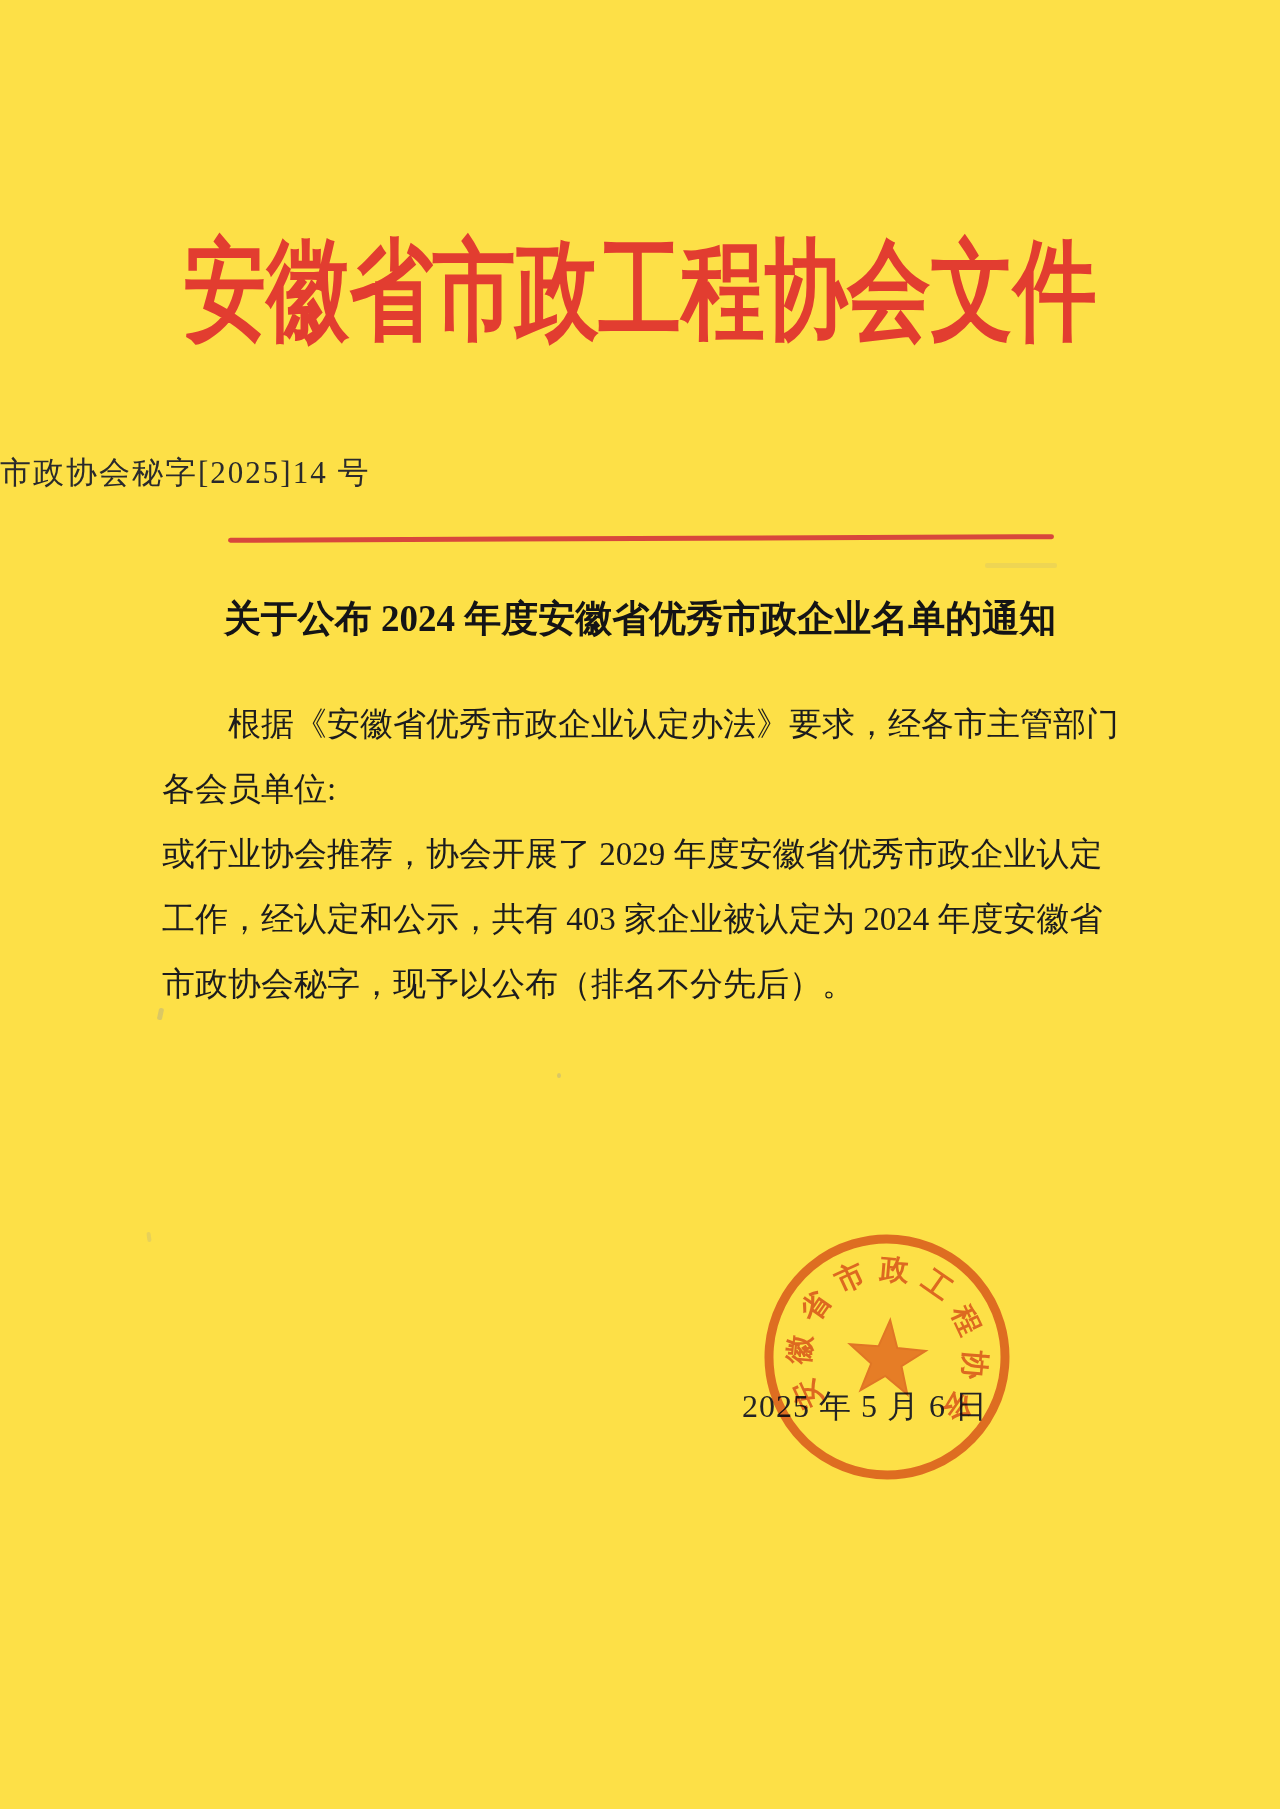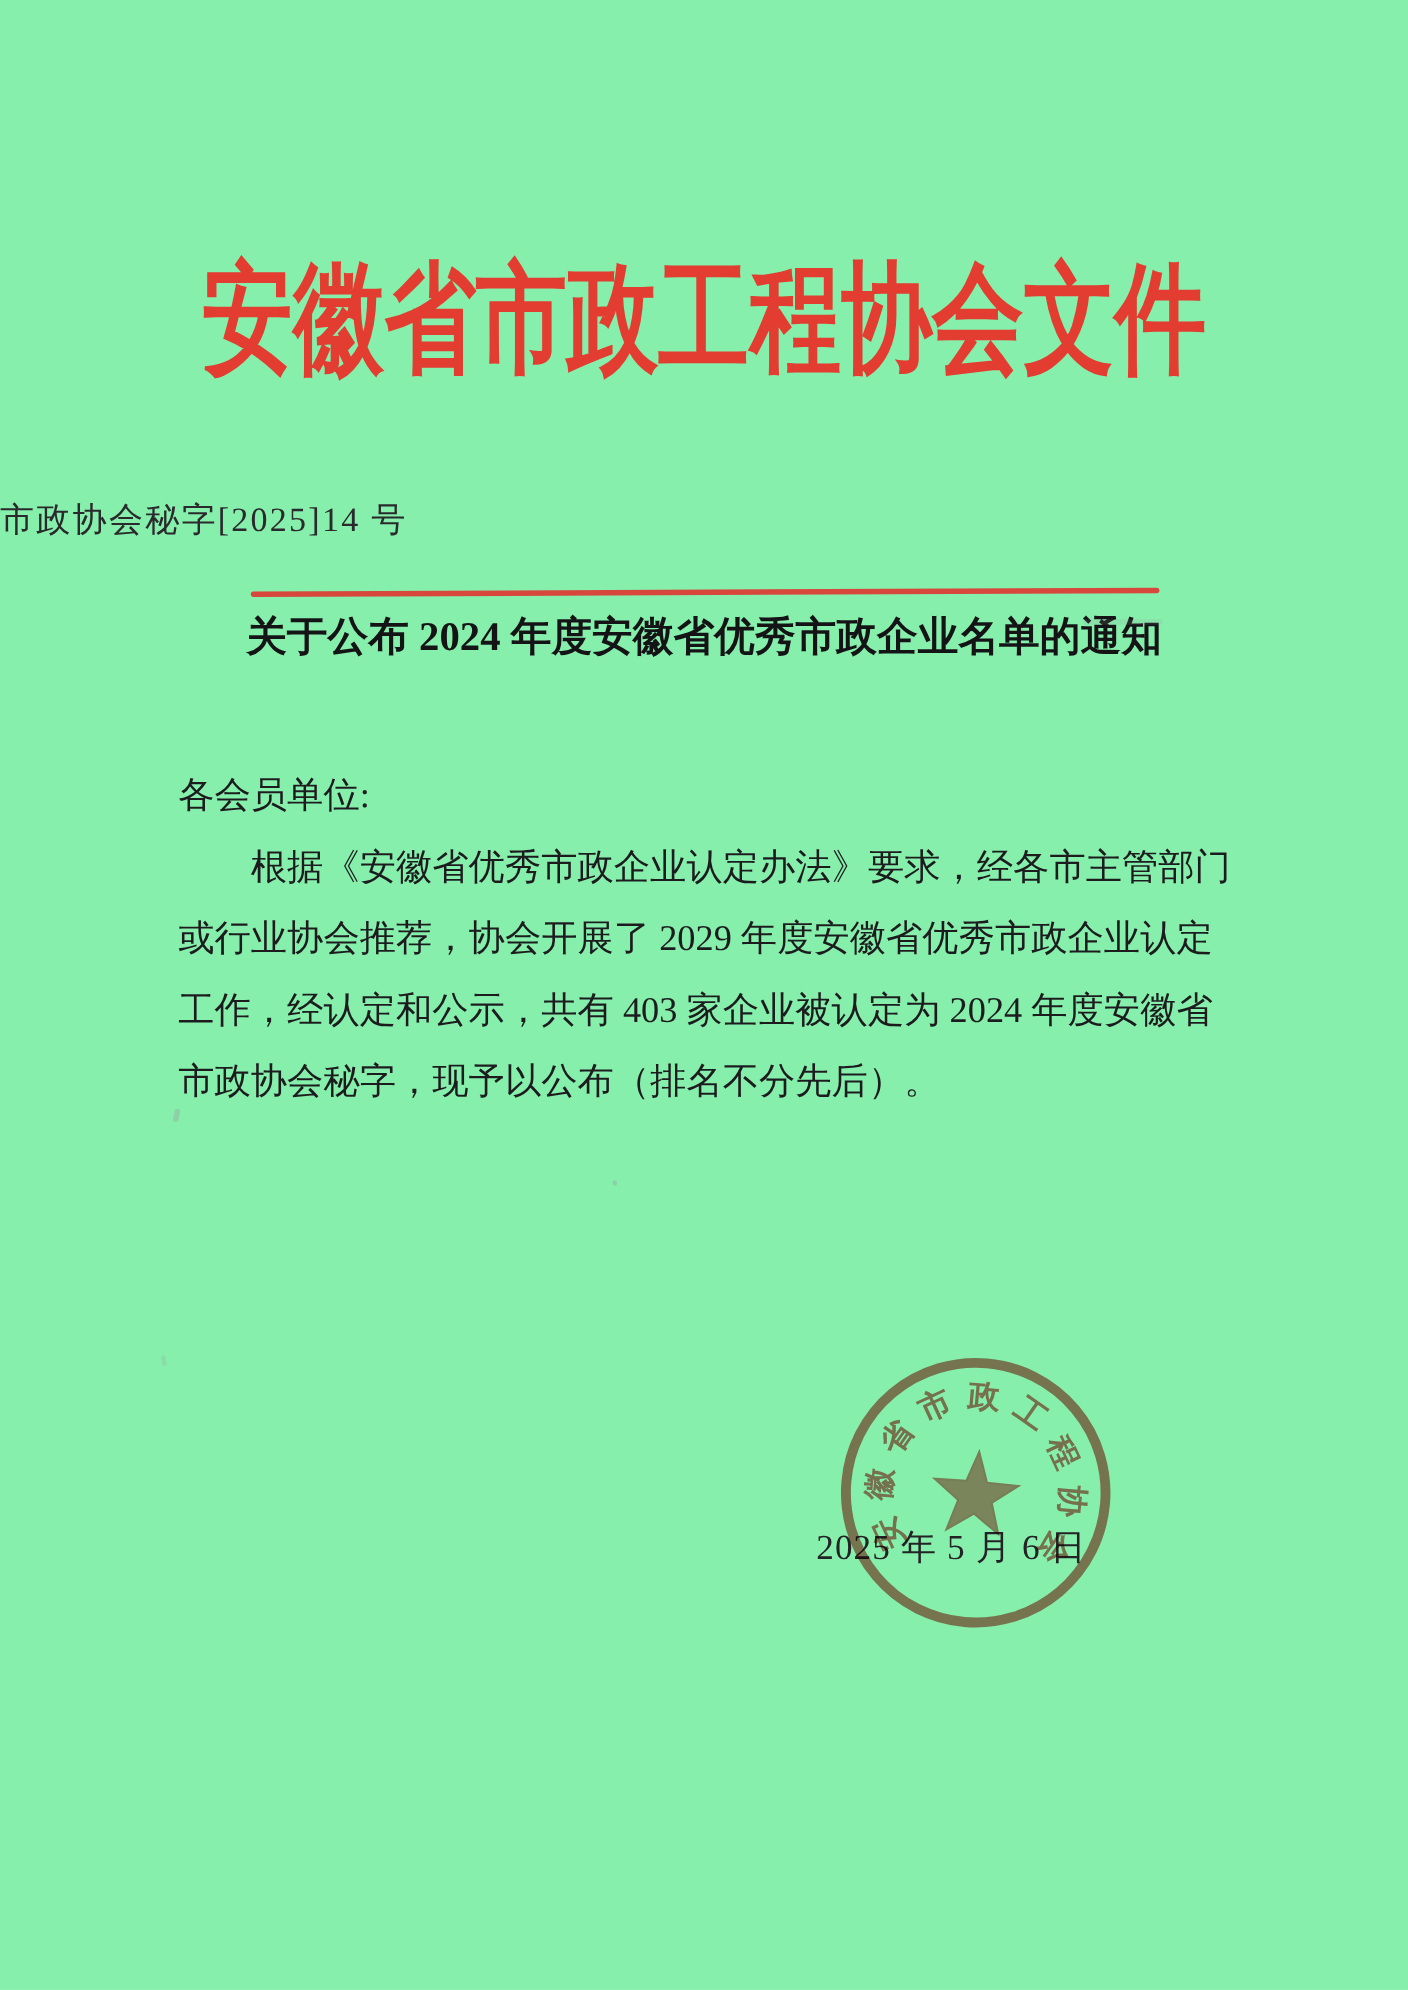--- a/index.html
+++ b/index.html
@@ -4,21 +4,21 @@
 <style>
   html, body {
     margin: 0;
     padding: 0;
     background: #ffffff;
   }
   .page {
     position: relative;
     width: 1280px;
     height: 1809px;
-    background: #86efac;
+    background: #fde047;
     overflow: hidden;
     font-family: "Liberation Serif", "DejaVu Serif", serif;
     color: #1c1c1e;
   }
   .header-title {
     position: absolute;
     top: 218px;
     left: 0;
     width: 100%;
     text-align: center;
@@ -45,21 +45,21 @@
     top: 536px;
     left: 228px;
     width: 826px;
     height: 5px;
     background: #d8473c;
     border-radius: 3px;
     transform: rotate(-0.25deg);
   }
   .notice-title {
     position: absolute;
-    top: 554px;
+    top: 594px;
     left: 0;
     width: 100%;
     text-align: center;
     font-size: 37px;
     font-weight: 700;
     color: #141416;
     white-space: nowrap;
   }
   .body-block {
     position: absolute;
@@ -127,22 +127,22 @@
 
   <div class="header-title">安徽省市政工程协会文件</div>
 
   <div class="doc-number">市政协会秘字[2025]14 号</div>
 
   <div class="divider"></div>
 
   <div class="notice-title">关于公布 2024 年度安徽省优秀市政企业名单的通知</div>
 
   <div class="body-block">
+    <div class="body-line indent-first">根据《安徽省优秀市政企业认定办法》要求，经各市主管部门</div>
     <div class="body-line">各会员单位:</div>
-    <div class="body-line indent-first">根据《安徽省优秀市政企业认定办法》要求，经各市主管部门</div>
     <div class="body-line">或行业协会推荐，协会开展了 2029 年度安徽省优秀市政企业认定</div>
     <div class="body-line">工作，经认定和公示，共有 403 家企业被认定为 2024 年度安徽省</div>
     <div class="body-line">市政协会秘字，现予以公布（排名不分先后）。</div>
   </div>
 
   <div class="attachments">
   </div>
 
   <div class="issue-date">2025 年 5 月 6 日</div>
 

